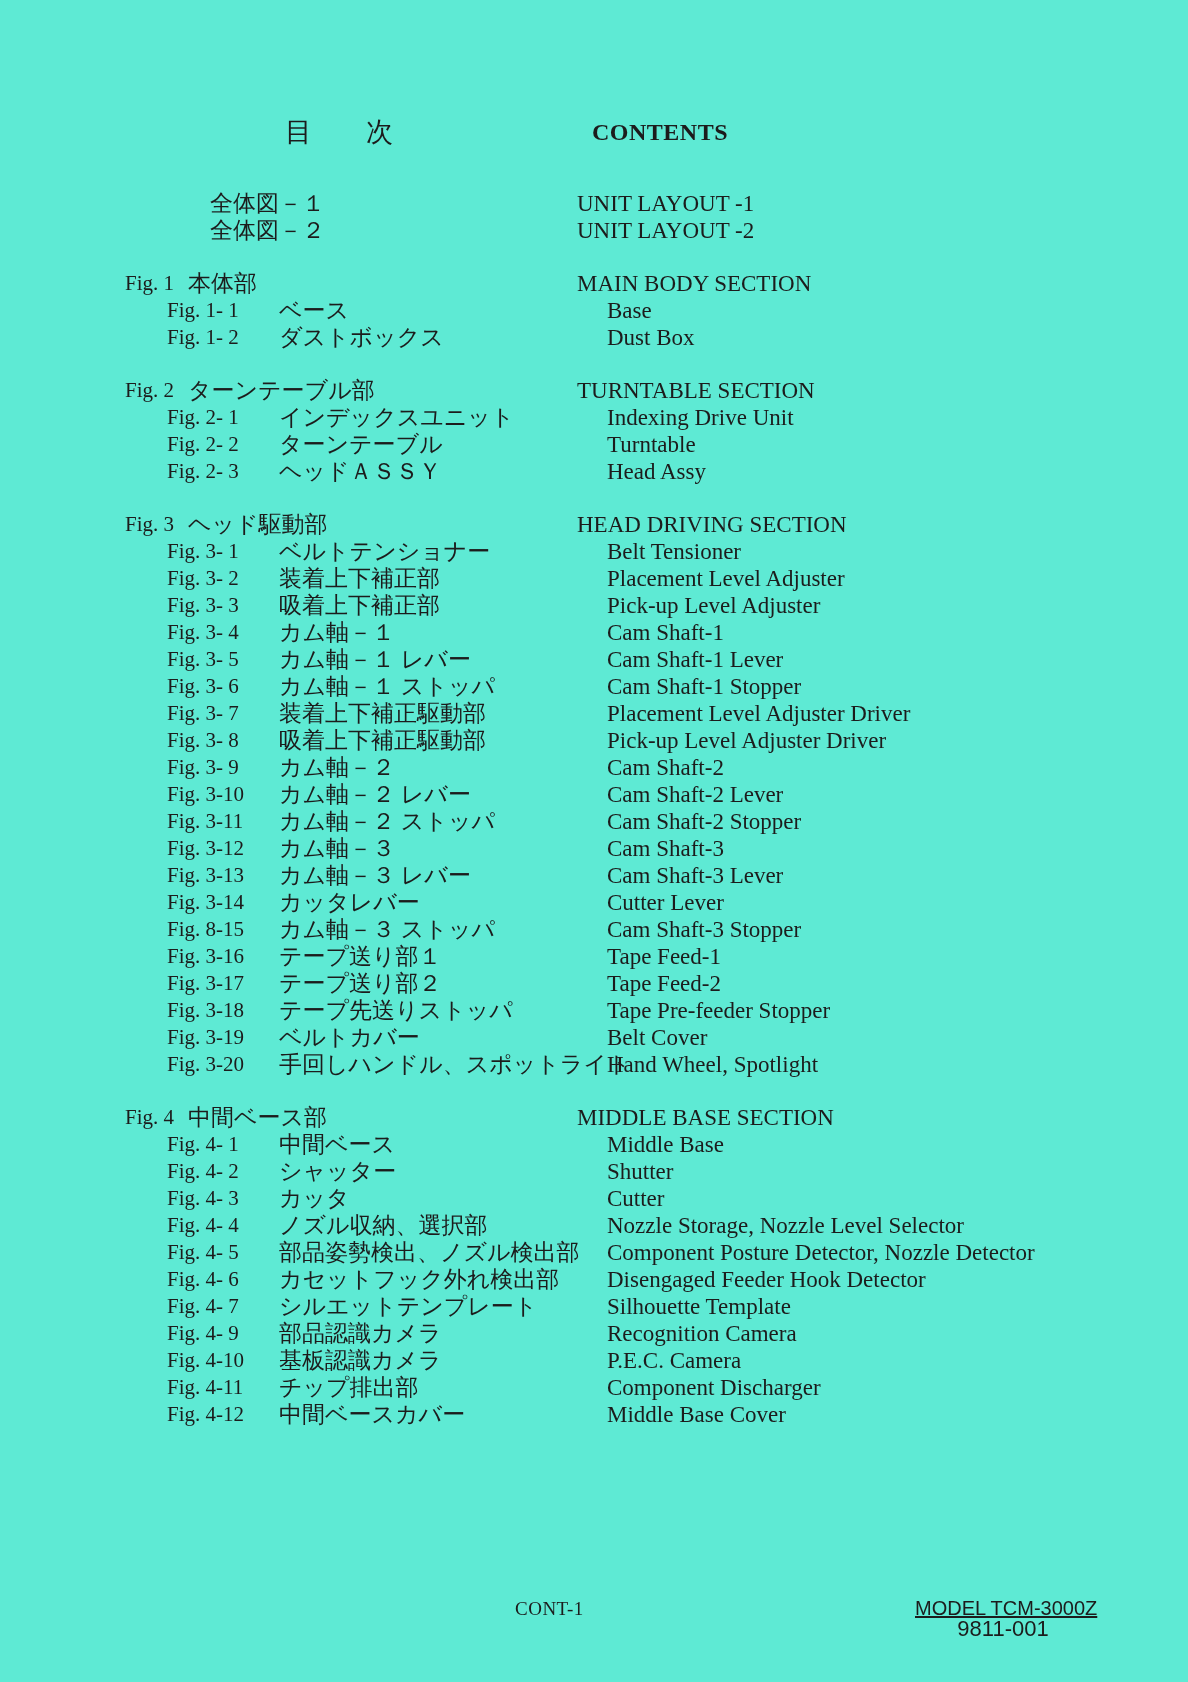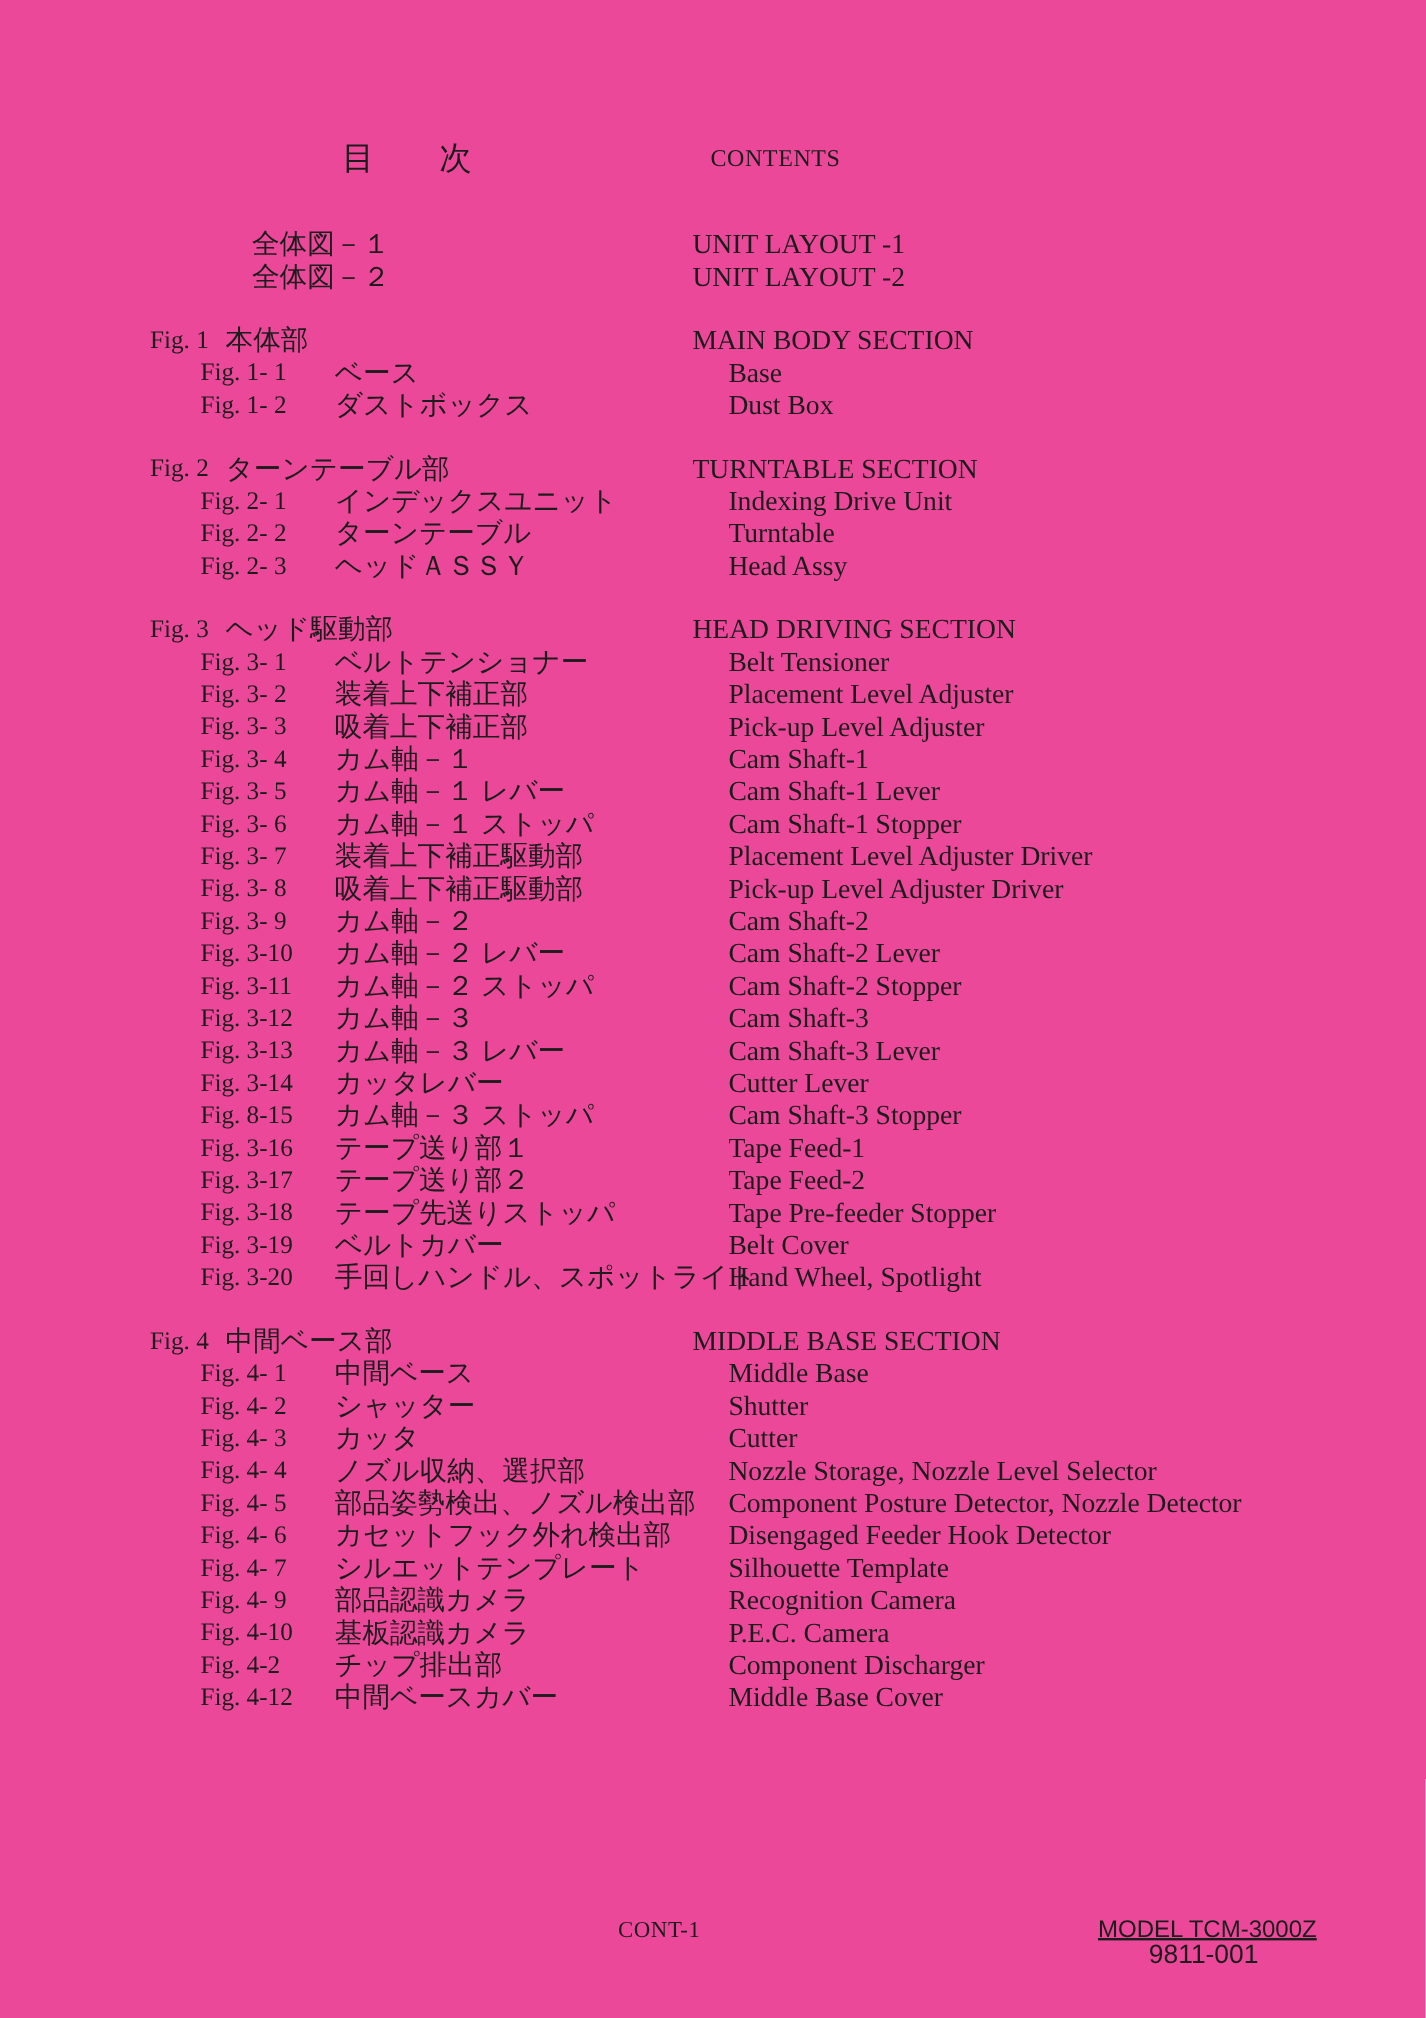--- a/index.html
+++ b/index.html
@@ -5,21 +5,21 @@
   html, body {
     margin: 0;
     padding: 0;
     background: #e8e8e8;
   }
   .page {
     position: relative;
     width: 1188px;
     height: 1682px;
     margin: 0 auto;
-    background: #ec4899;
+    background: #5eead4;
     color: #1c1c1c;
     font-family: "Liberation Serif", "DejaVu Serif", serif;
     overflow: hidden;
     box-sizing: border-box;
     padding-top: 118px;
   }
   .page-header {
     position: relative;
     height: 28px;
   }
@@ -28,24 +28,25 @@
     left: 285px;
     top: 0;
     font-size: 27px;
     line-height: 28px;
     white-space: nowrap;
   }
   .title-en {
     position: absolute;
     left: 592px;
     top: 0;
-    font-size: 20px;
+    font-size: 24px;
     line-height: 28px;
     letter-spacing: 0.5px;
     white-space: nowrap;
+    font-weight: bold;
   }
   #toc-body {
     margin-top: 44px;
   }
   .group + .group {
     margin-top: 26px;
   }
   .row {
     position: relative;
     height: 27px;
@@ -310,21 +311,21 @@
           <span class="lbl">Fig. 4- 9</span>
           <span class="jp">部品認識カメラ</span>
           <span class="en">Recognition Camera</span>
         </div>
         <div class="row item">
           <span class="lbl">Fig. 4-10</span>
           <span class="jp">基板認識カメラ</span>
           <span class="en">P.E.C. Camera</span>
         </div>
         <div class="row item">
-          <span class="lbl">Fig. 4-2</span>
+          <span class="lbl">Fig. 4-11</span>
           <span class="jp">チップ排出部</span>
           <span class="en">Component Discharger</span>
         </div>
         <div class="row item">
           <span class="lbl">Fig. 4-12</span>
           <span class="jp">中間ベースカバー</span>
           <span class="en">Middle Base Cover</span>
         </div>
       </div>
     </main>

